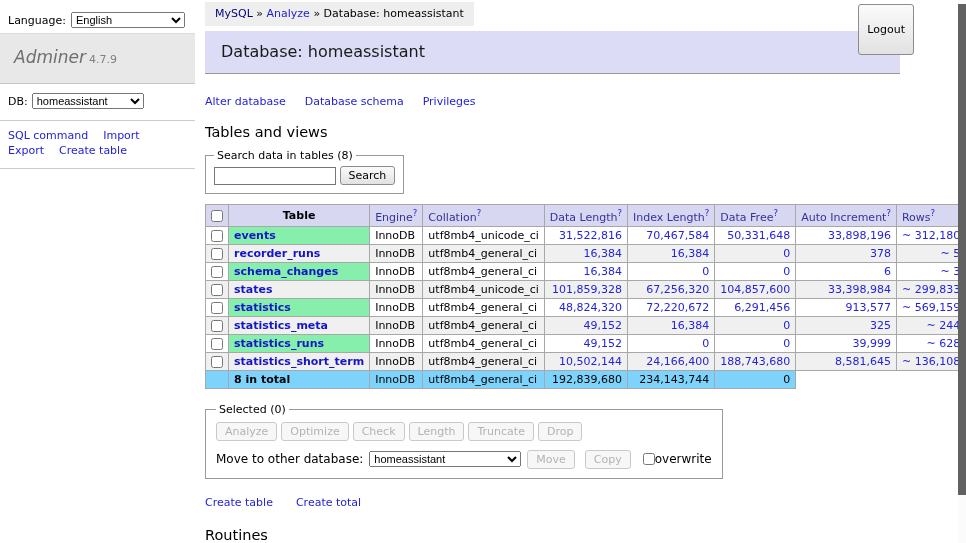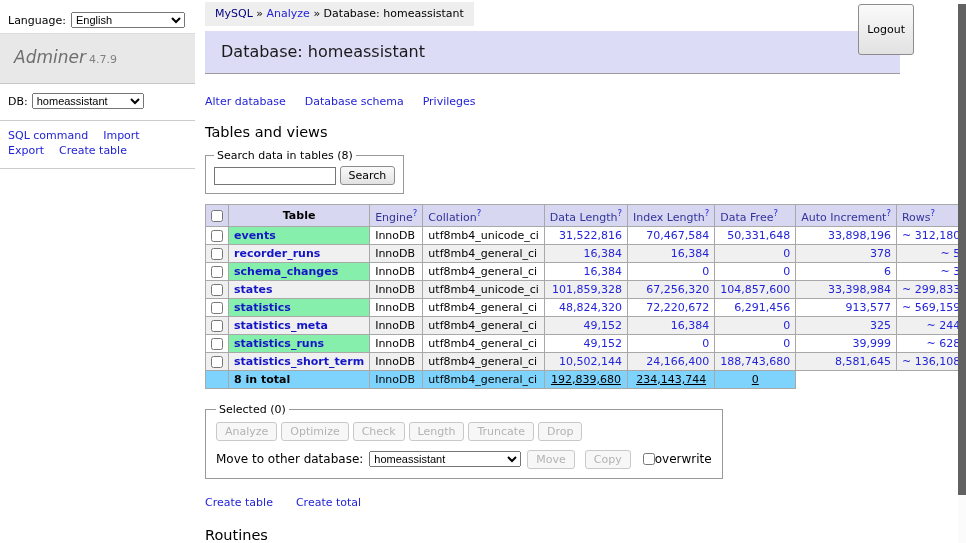--- a/index.html
+++ b/index.html
@@ -102,21 +102,21 @@
   sup.q { color: #2323d8; font-size: 8.5px; }
   td.check-cell { text-align: center; width: 20px; }
   td.check-cell input, thead td input { width: 12px; height: 12px; vertical-align: middle; margin: 0; }
   th.name-cell { text-align: left; font-weight: bold; background: #86efac; }
   th.name-cell a { font-weight: bold; color: #1515c8; }
   td.num { text-align: right; }
   td.num a { color: #2323d8; }
   tr.odd td, tr.odd th { background: #f0f0f0 !important; }
   tbody.total-body th, tbody.total-body td { background: #7dd3fc; }
   .total-label { font-weight: bold; text-align: left; }
-  td.num-black { text-align: center; color: #000; text-decoration: underline; }
+  td.num-black { text-align: right; color: #000; }
 
   
   .selected-fieldset { margin-top: 14px; padding: 6px 10px 9px; }
   .selected-fieldset .btn { margin-right: 4px; }
   .move-row { margin-top: 9px; display: flex; align-items: center; font-size: 12px; }
   .move-row select { width: 152px; font-size: 11px; margin-left: 6px; }
   .move-row .btn { margin-left: 6px; }
   .move-row .overwrite-wrap { margin-left: 8px; display: flex; align-items: center; font-size: 12px; }
   .move-row input[type="checkbox"] { width: 12px; height: 12px; margin: 0; }
 

